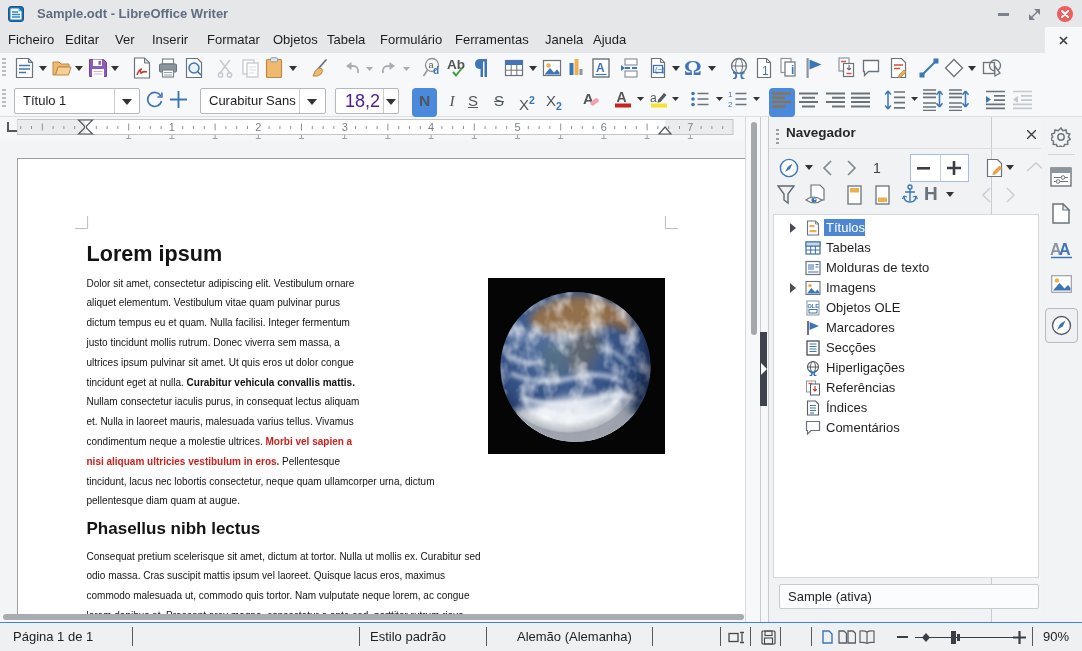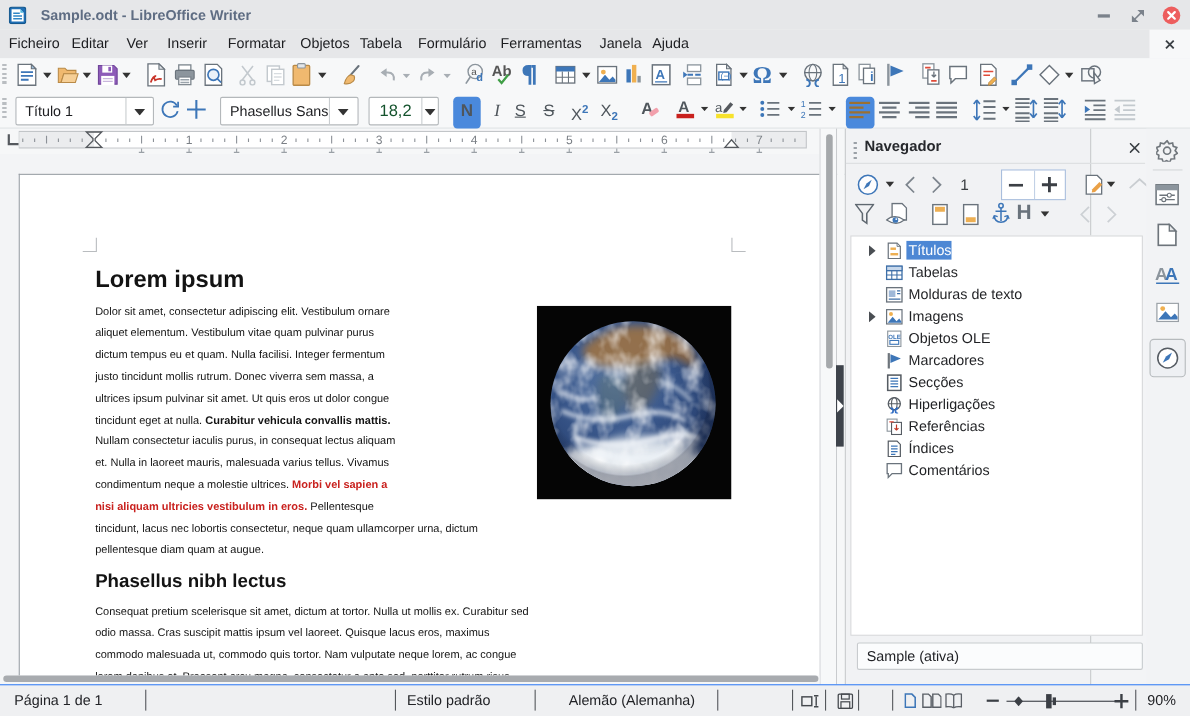--- a/index.html
+++ b/index.html
@@ -284,28 +284,28 @@
       </svg>
 </div>
 <svg class="abs" style="left:145px;top:37px" width="19" height="19" viewBox="0 0 19 19">
  <path d="M15.8 6 A7 7 0 1 0 16.5 11" fill="none" stroke="#3d76b8" stroke-width="1.6"></path>
  <path d="M16.9 2.5 v4.5 h-4.5" fill="none" stroke="#3d76b8" stroke-width="1.6"></path>
 </svg>
 <svg class="abs" style="left:169px;top:37px" width="19" height="19" viewBox="0 0 19 19">
  <path d="M9.5 1 v17 M1 9.5 h17" stroke="#3d76b8" stroke-width="1.9"></path>
 </svg>
 <div class="abs" style="left:200px;top:34.8px;width:126px;height:26px;background:#fff;border:1px solid #b4b8bb;border-radius:2px">
-  <span style="position:absolute;left:8px;top:0;line-height:24px;font-size:13px;color:#1c1d20">Phasellus Sans</span>
+  <span style="position:absolute;left:8px;top:0;line-height:24px;font-size:13px;color:#1c1d20">Curabitur Sans</span>
   <div style="position:absolute;left:98px;top:0;width:1px;height:24px;background:#c9cdd0"></div>
   <svg style="position:absolute;left:106px;top:10px" width="10" height="6">
         <path d="M0 0h10l-5 6z" fill="#333"></path>
       </svg>
 </div>
 <div class="abs" style="left:335px;top:34.8px;width:64px;height:26px;background:#fff;border:1px solid #b4b8bb;border-radius:2px">
-  <span style="position:absolute;left:9px;top:0;line-height:24px;font-size:15px;color:#14532d">18,2</span>
+  <span style="position:absolute;left:9px;top:0;line-height:24px;font-size:18px;color:#4c1d95">18,2</span>
   <div style="position:absolute;left:47px;top:0;width:1px;height:24px;background:#c9cdd0"></div>
   <svg style="position:absolute;left:50px;top:10px" width="10" height="6">
         <path d="M0 0h10l-5 6z" fill="#333"></path>
       </svg>
 </div>
 <div class="abs" style="left:412px;top:34.5px;width:25px;height:29px;background:#4a89dc;border-radius:4px"></div>
 <span class="abs" style="left:412px;top:34px;width:25px;height:27px;line-height:27px;text-align:center;font-size:15.5px;font-weight:bold;color:#4f565c">N</span>
 <span class="abs" style="left:444px;top:34px;width:16px;height:27px;line-height:27px;text-align:center;font-size:15.5px;font-style:italic;font-family:'Liberation Serif',serif;color:#4f565c">I</span>
 <span class="abs" style="left:464px;top:34px;width:18px;height:27px;line-height:27px;text-align:center;font-size:15px;color:#4f565c;text-decoration:underline">S</span>
 <span class="abs" style="left:490px;top:34px;width:18px;height:27px;line-height:27px;text-align:center;font-size:15px;color:#4f565c;text-decoration:line-through">S</span>

